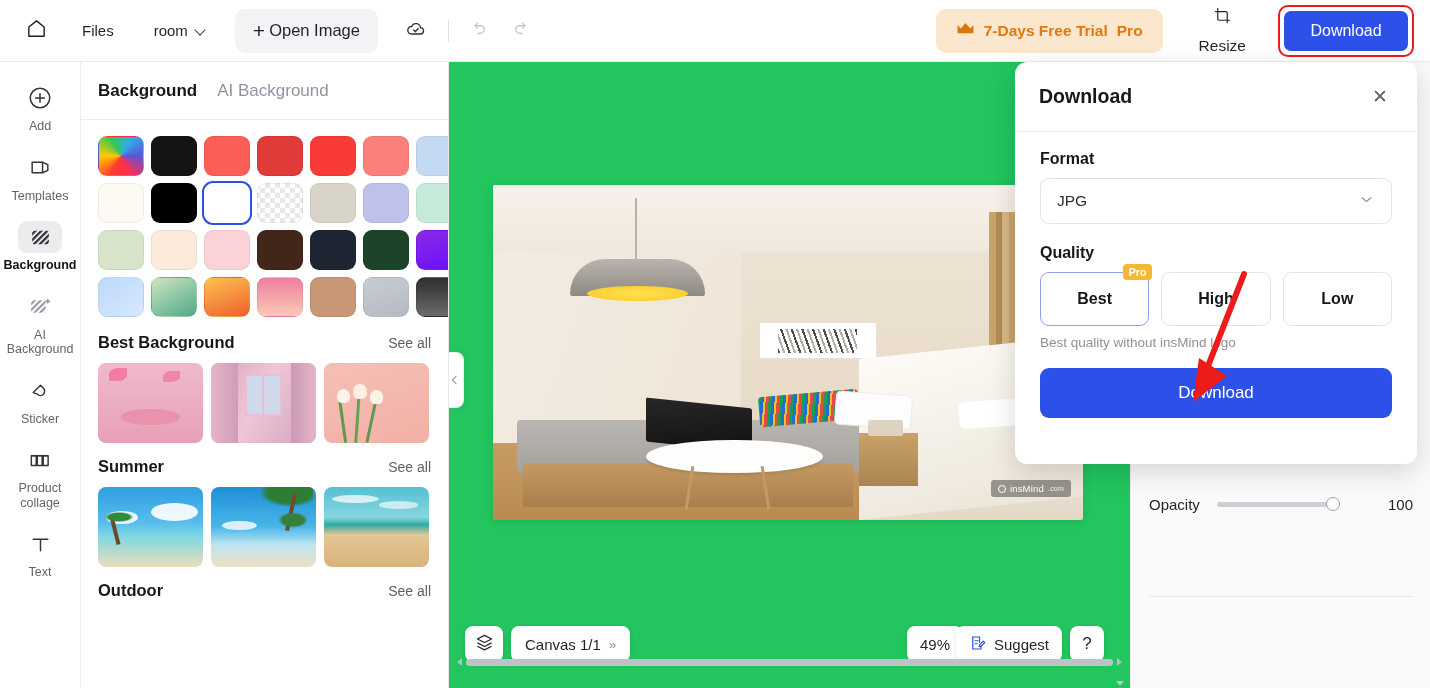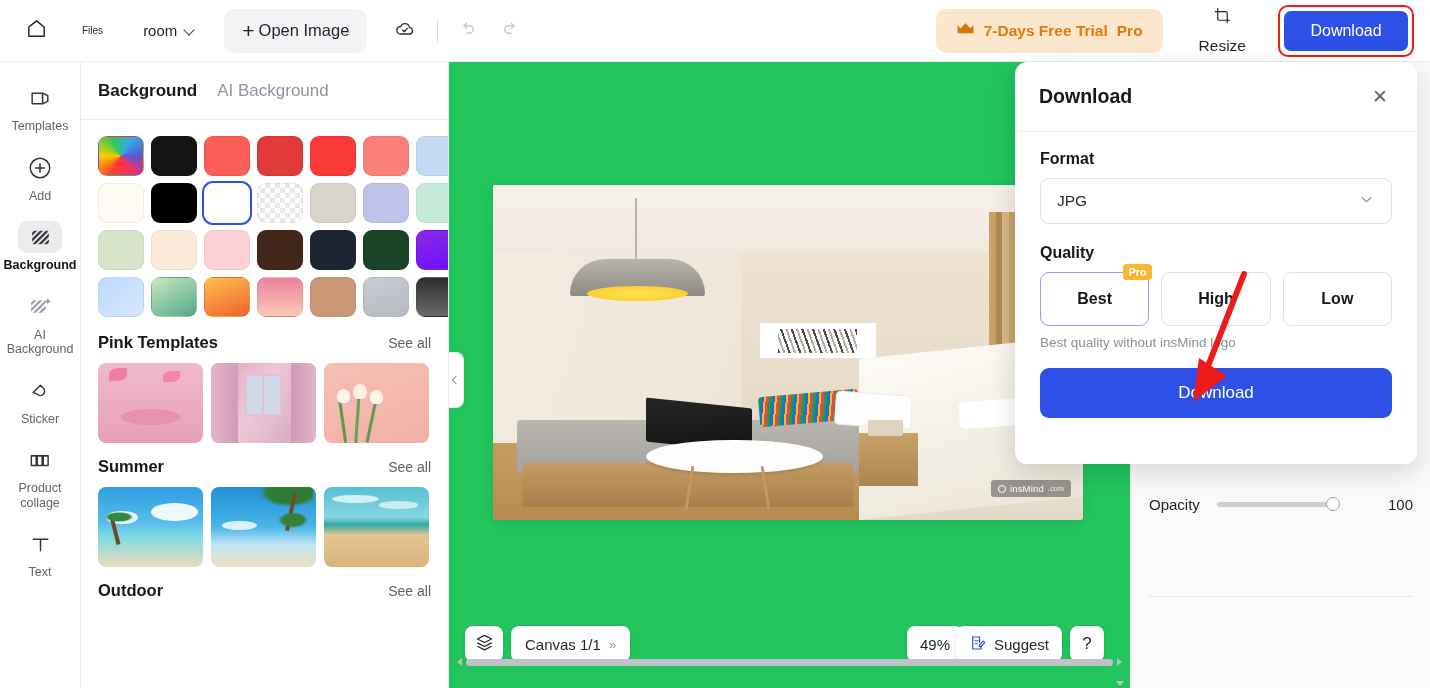--- a/index.html
+++ b/index.html
@@ -16,21 +16,21 @@
   .topbar {
     position: absolute; left: 0; top: 0; width: 1430px; height: 62px;
     background: #ffffff; border-bottom: 1px solid #ececef;
     display: flex; align-items: center;
   }
   .home-btn {
     margin-left: 14px; width: 44px; height: 44px; border-radius: 8px;
     display: flex; align-items: center; justify-content: center; cursor: pointer;
   }
   .tb-files {
-    margin-left: 14px; font-size: 10px; color: #1f2329; padding: 6px 10px;
+    margin-left: 14px; font-size: 15px; color: #1f2329; padding: 6px 10px;
     border-radius: 6px; cursor: pointer;
   }
   .tb-doc {
     margin-left: 22px; font-size: 15px; color: #1f2329; display: flex;
     align-items: center; gap: 8px; padding: 6px 8px; border-radius: 6px; cursor: pointer;
   }
   .caret { display:inline-block; width:11px; height:11px; position: relative; }
   .caret::after {
     content:""; position:absolute; left:0; top:1px; width:7px; height:7px;
     border-right:1.6px solid #3c4048; border-bottom:1.6px solid #3c4048;
@@ -331,36 +331,36 @@
     </div>
     <div class="download-wrap">
       <button class="download-btn">Download</button>
     </div>
   </div>
 
   <div class="rail">
 
     <div class="rail-item">
       <div class="rail-ico">
+        <svg width="26" height="26" viewBox="0 0 24 24" fill="none" stroke="#31353c" stroke-width="1.4" stroke-linecap="round">
+          <circle cx="12" cy="12" r="9"></circle>
+            <path d="M12 8v8M8 12h8"></path>
+        </svg>
+      </div>
+      <div class="rail-lbl">Add</div>
+    </div>
+
+    <div class="rail-item">
+      <div class="rail-ico">
         <svg width="25" height="25" viewBox="0 0 24 24" fill="none" stroke="#31353c" stroke-width="1.4" stroke-linejoin="round">
           <rect x="4" y="7" width="10" height="10"></rect>
             <path d="M14 7l5 2.2v5.6L14 17"></path>
         </svg>
       </div>
       <div class="rail-lbl">Templates</div>
-    </div>
-
-    <div class="rail-item">
-      <div class="rail-ico">
-        <svg width="26" height="26" viewBox="0 0 24 24" fill="none" stroke="#31353c" stroke-width="1.4" stroke-linecap="round">
-          <circle cx="12" cy="12" r="9"></circle>
-            <path d="M12 8v8M8 12h8"></path>
-        </svg>
-      </div>
-      <div class="rail-lbl">Add</div>
     </div>
 
     <div class="rail-item active">
       <div class="rail-ico">
         <svg width="25" height="25" viewBox="0 0 24 24">
           <defs>
               <pattern id="hz" width="4" height="4" patternUnits="userSpaceOnUse" patternTransform="rotate(45)">
             <rect width="2.1" height="4" fill="#2b2f36"></rect>
               </pattern>
             </defs>
@@ -445,21 +445,21 @@
           <div class="sw" style="background: linear-gradient(140deg, rgb(188, 217, 251), rgb(216, 232, 253));"></div>
           <div class="sw" style="background: linear-gradient(150deg, rgb(207, 230, 191), rgb(79, 169, 138));"></div>
           <div class="sw" style="background: linear-gradient(160deg, rgb(252, 193, 79), rgb(240, 96, 46));"></div>
           <div class="sw" style="background: linear-gradient(rgb(238, 127, 158), rgb(251, 201, 182));"></div>
           <div class="sw" style="background: rgb(201, 151, 117);"></div>
           <div class="sw" style="background: linear-gradient(160deg, rgb(200, 204, 211), rgb(181, 186, 194));"></div>
           <div class="sw" style="background: linear-gradient(rgb(46, 46, 46), rgb(107, 107, 107));"></div>
         </div>
 
       <div class="sec-head">
-        <div class="sec-title">Pink Templates</div>
+        <div class="sec-title">Best Background</div>
         <div class="see-all">See all</div>
       </div>
       <div class="thumbs">
         <div class="thumb" style="background:linear-gradient(180deg,#f0b9cb,#e7a0b8)">
           <div style="position:absolute;left:22%;top:58%;width:56%;height:19%;background:#e892ab;border-radius:50%"></div>
           <div style="position:absolute;left:10%;top:6%;width:18%;height:16%;background:#f27ca3;border-radius:50% 10% 50% 10%"></div>
           <div style="position:absolute;left:62%;top:10%;width:16%;height:14%;background:#ef85a9;border-radius:50% 10% 50% 10%"></div>
         </div>
         <div class="thumb" style="background:linear-gradient(120deg,#d9a4bb,#efc6d6 45%,#cfa3bd)">
           <div style="position:absolute;left:32%;top:14%;width:36%;height:52%;background:#cfd9ea;border:2px solid #e2c2d2"></div>

